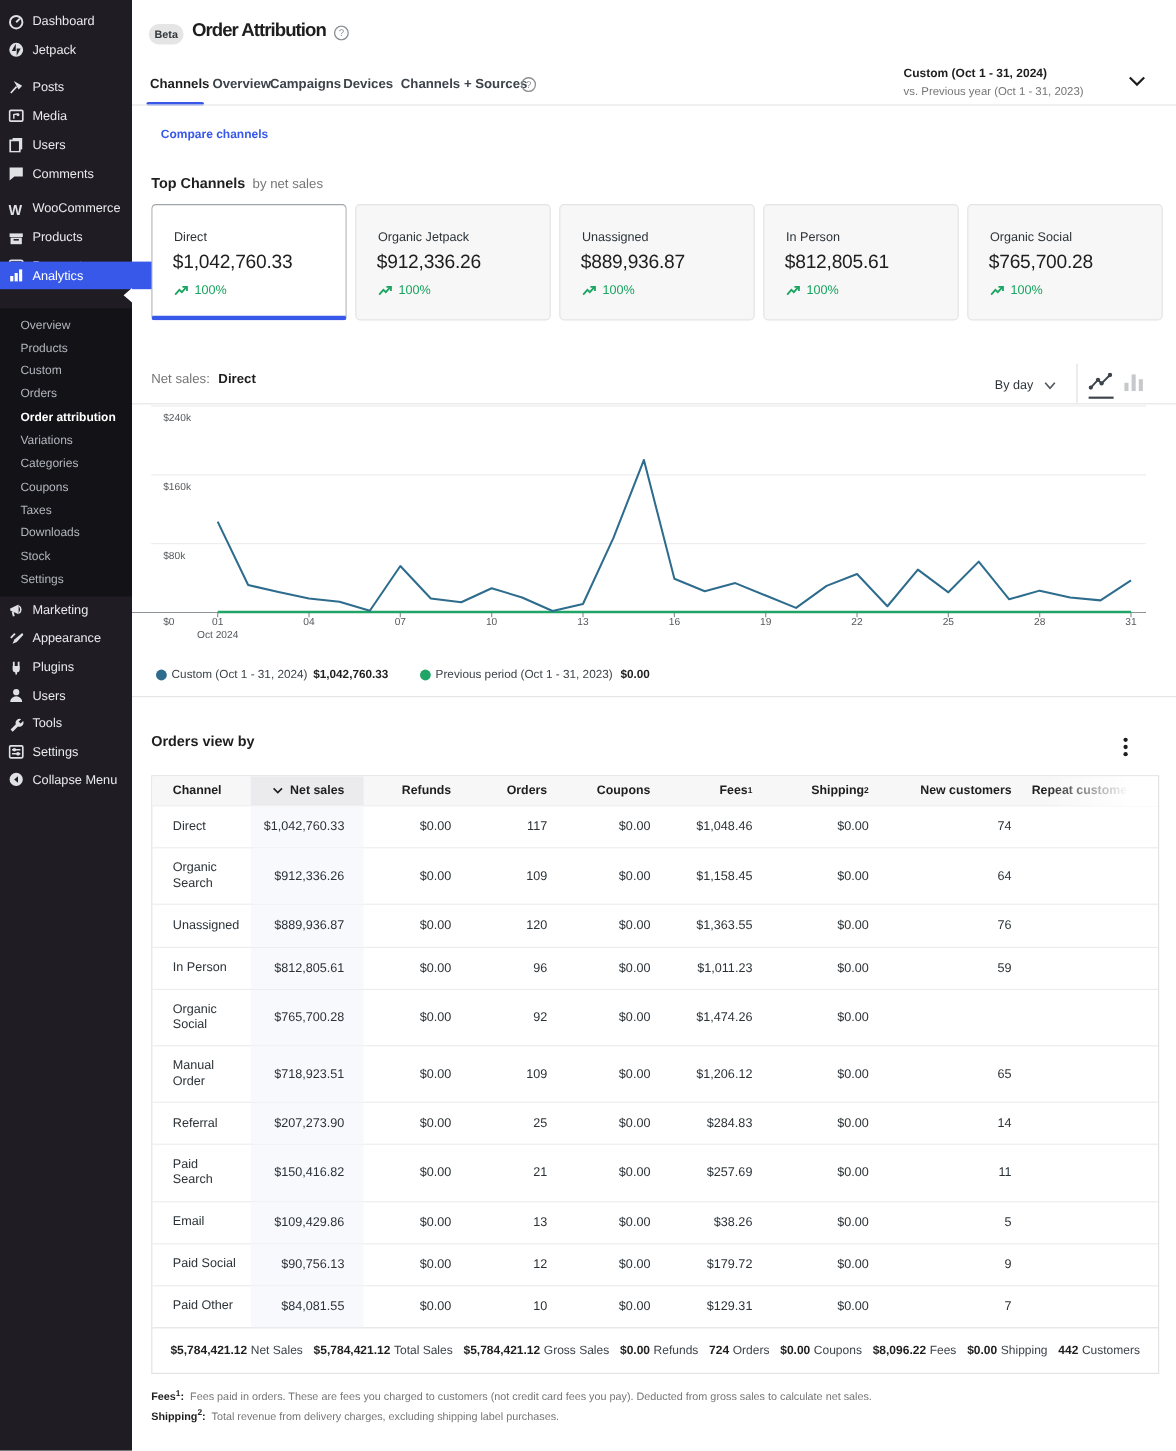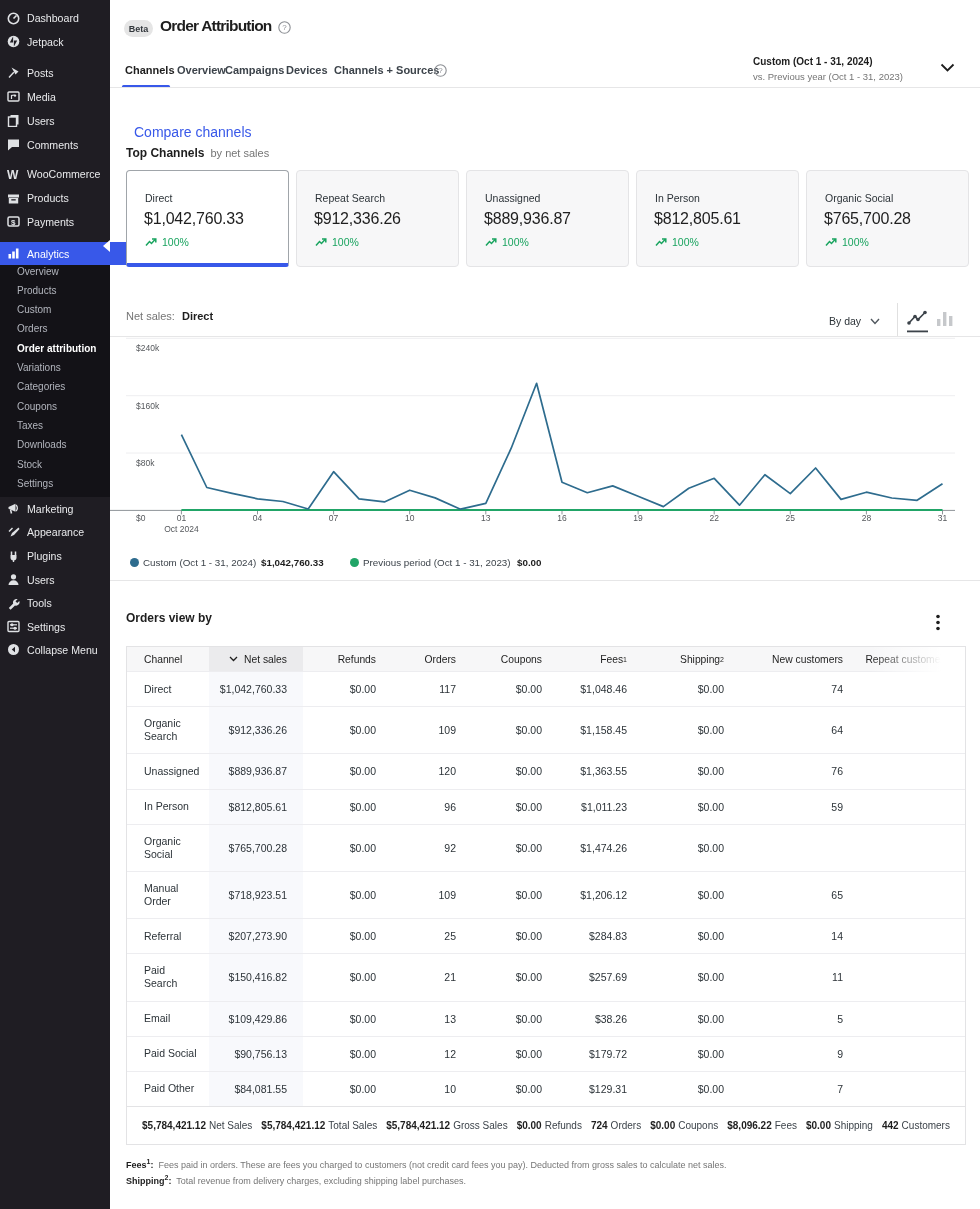--- a/index.html
+++ b/index.html
@@ -15,21 +15,21 @@
 .smi span{position:absolute;left:17px;white-space:nowrap}
 .smi.cur{color:#fff;font-weight:bold}
 
 .beta{position:absolute;left:124px;top:20px;width:29px;height:17px;background:#e5e5e5;border-radius:8.5px;color:#32373c;font-size:9px;font-weight:bold;display:flex;align-items:center;justify-content:center}
 .title{position:absolute;left:160px;top:17px;font-size:15.5px;font-weight:bold;color:#1e1e1e;letter-spacing:-0.8px}
 .tab{position:absolute;top:63.5px;font-size:11px;font-weight:600;color:#3c434a;white-space:nowrap}
 .tabline{position:absolute;left:122px;top:85px;width:48px;height:2.5px;background:#3858e9;border-radius:2px}
 .hborder{position:absolute;left:110px;width:870px;height:1px;background:#e6e6e7}
 .drange1{position:absolute;left:753px;top:56px;font-size:10px;font-weight:bold;color:#1e1e1e;white-space:nowrap}
 .drange2{position:absolute;left:753px;top:71px;font-size:9.5px;color:#757575;white-space:nowrap}
-.cmp{position:absolute;left:134px;top:124px;font-size:14px;font-weight:400;color:#3858e9}
+.cmp{position:absolute;left:134px;top:107px;font-size:10px;font-weight:700;color:#3858e9}
 
 .tch{position:absolute;left:126px;top:146px;font-size:12px;font-weight:bold;color:#1e1e1e}
 .tch span{font-weight:normal;font-size:11px;color:#757575;margin-left:6px}
 .cards{position:absolute;left:126px;top:170px;width:843px;height:97px;display:flex;gap:7px}
 .card{position:relative;flex:1;background:#f7f7f8;border:1px solid #e4e4e6;border-radius:4px}
 .card.sel{background:#fff;border:1px solid #a0a5aa;border-bottom:4px solid #3858e9;border-radius:4px 4px 3px 3px}
 .card .lb{position:absolute;left:18px;top:21px;font-size:10.5px;color:#2c3338}
 .card .vl{position:absolute;left:17px;top:39px;font-size:16px;color:#1e1e1e;letter-spacing:-0.2px}
 .card .tr{position:absolute;left:18px;top:65px;display:flex;align-items:center;gap:5px;color:#19a45f;font-size:10.5px}
 
@@ -42,21 +42,21 @@
 .lt b{color:#1e1e1e}
 
 .ovb{position:absolute;left:126px;top:611px;font-size:12px;font-weight:bold;color:#1e1e1e}
 #tbl{position:absolute;left:126px;top:646px;width:840px;border:1px solid #e3e3e5;background:#fff}
 .trow{display:flex;border-top:1px solid #ededf0}
 .trow:first-child{border-top:none}
 .th{background:#f7f7f8;height:24px}
 .td{font-size:10.5px;color:#2c3338}
 .c{display:flex;align-items:center;justify-content:flex-end;padding-right:16px;text-align:right}
 .c.l{justify-content:flex-start;padding-left:17px;padding-right:6px;text-align:left;line-height:13px}
-.th .c{font-weight:normal;color:#1e1e1e;font-size:10.3px}
+.th .c{font-weight:bold;color:#1e1e1e;font-size:10.3px}
 .nsc{background:#f8f9fc}
 .th .nsc{background:#ebebed}
 .sumrow{display:flex;align-items:center;justify-content:center;gap:9px;height:38px;border-top:1px solid #e3e3e5;font-size:10px;color:#3c434a;white-space:nowrap}
 .sumrow b{color:#1e1e1e;margin-right:3px}
 .fade{position:absolute;right:0;top:0;width:95px;height:25px;background:linear-gradient(90deg,rgba(255,255,255,0),#fff 75%)}
 .fn{position:absolute;left:126px;font-size:9px;color:#757575}
 .fn b{color:#1e1e1e}
 .fn sup{font-size:7px}
 </style></head><body>
 <div id="sb">
@@ -118,21 +118,21 @@
       </svg>
       <span>Products</span>
     </div>
     <div class="mi" style="top:210.0px">
       <svg width="13" height="13" viewBox="0 0 13 13">
         <rect x="1" y="2" width="11" height="9" rx="1.5" fill="none" stroke="#dfe1e4" stroke-width="1.5"></rect>
         <text x="4" y="9.5" font-family="Liberation Sans" font-weight="bold" font-size="8" fill="#dfe1e4">$</text>
       </svg>
       <span>Payments</span>
     </div>
-    <div class="mi sel" style="top:242px">
+    <div class="mi sel" style="top:218px">
       <svg width="13" height="13" viewBox="0 0 13 13">
         <rect x="1.5" y="7" width="2.6" height="4.5" fill="#fff"></rect>
         <rect x="5.2" y="4.5" width="2.6" height="7" fill="#fff"></rect>
         <rect x="8.9" y="1.5" width="2.6" height="10" fill="#fff"></rect>
       </svg>
       <span>Analytics</span>
     </div>
     <div class="notch" style="top:239.5px"></div>
     <div class="mi" style="top:497.0px">
       <svg width="13" height="13" viewBox="0 0 13 13">
@@ -254,21 +254,21 @@
       <div class="vl">$1,042,760.33</div>
       <div class="tr">
         <svg width="12" height="9" viewBox="0 0 12 9">
           <path d="M1 7.5 L4.5 3.5 L6.5 5.5 L10.5 1" fill="none" stroke="#19a45f" stroke-width="1.5"></path>
           <path d="M7 1 H10.8 V4.6" fill="none" stroke="#19a45f" stroke-width="1.5"></path>
         </svg>
         <span>100%</span>
       </div>
     </div>
     <div class="card">
-      <div class="lb">Repeat Search</div>
+      <div class="lb">Organic Jetpack</div>
       <div class="vl">$912,336.26</div>
       <div class="tr">
         <svg width="12" height="9" viewBox="0 0 12 9">
           <path d="M1 7.5 L4.5 3.5 L6.5 5.5 L10.5 1" fill="none" stroke="#19a45f" stroke-width="1.5"></path>
           <path d="M7 1 H10.8 V4.6" fill="none" stroke="#19a45f" stroke-width="1.5"></path>
         </svg>
         <span>100%</span>
       </div>
     </div>
     <div class="card">

